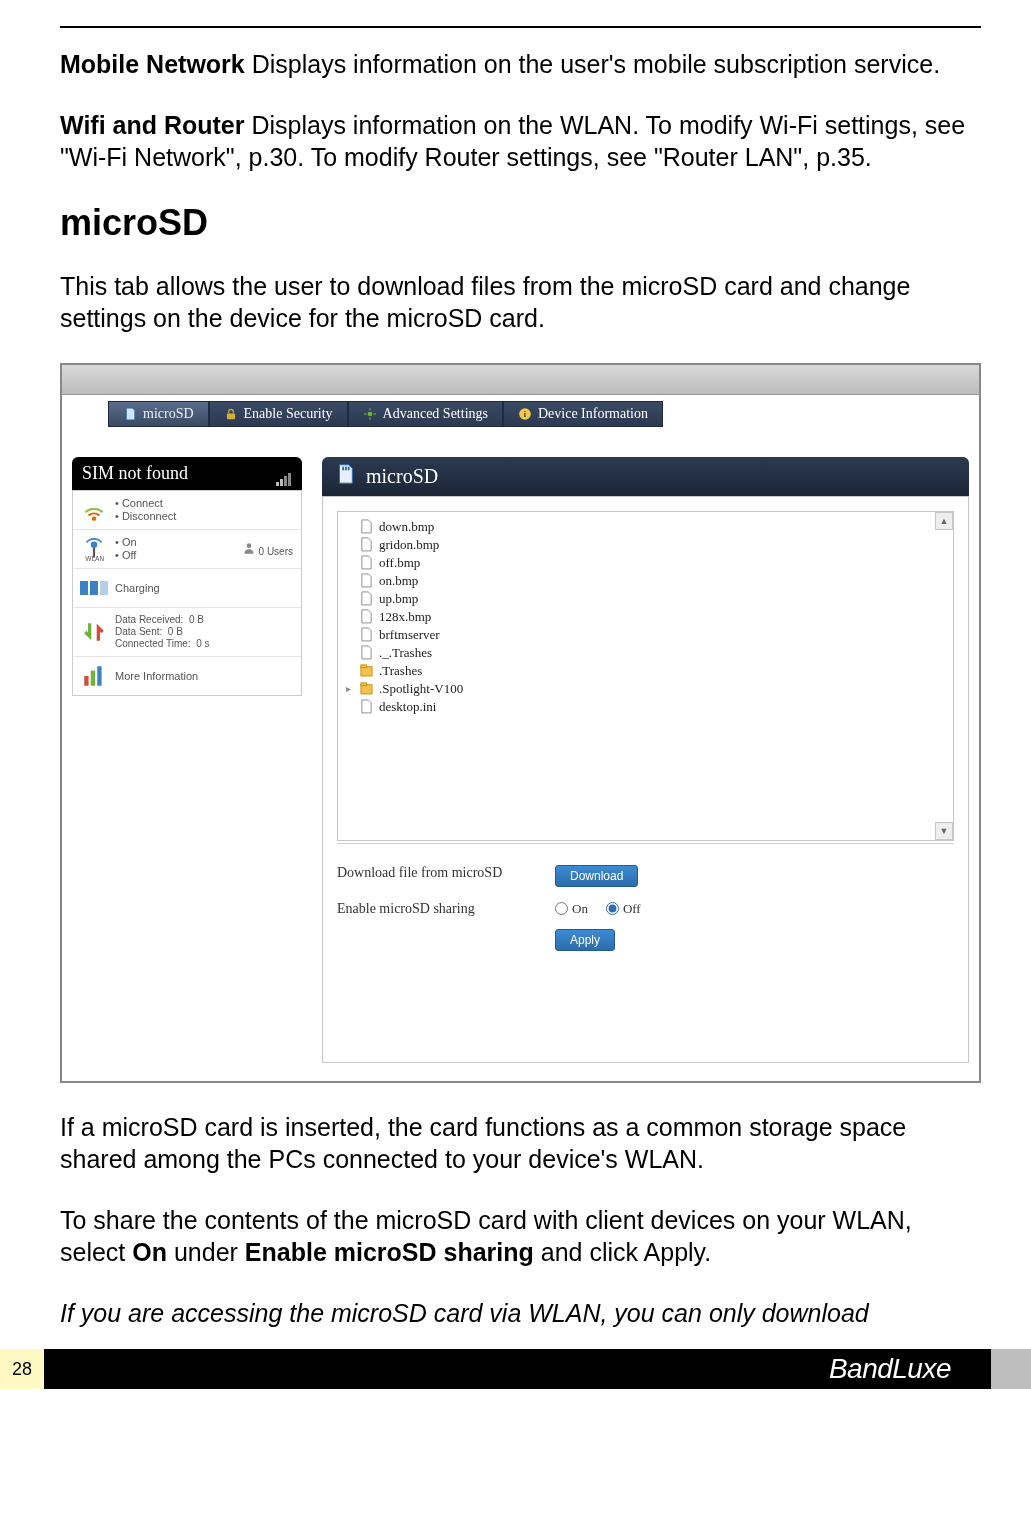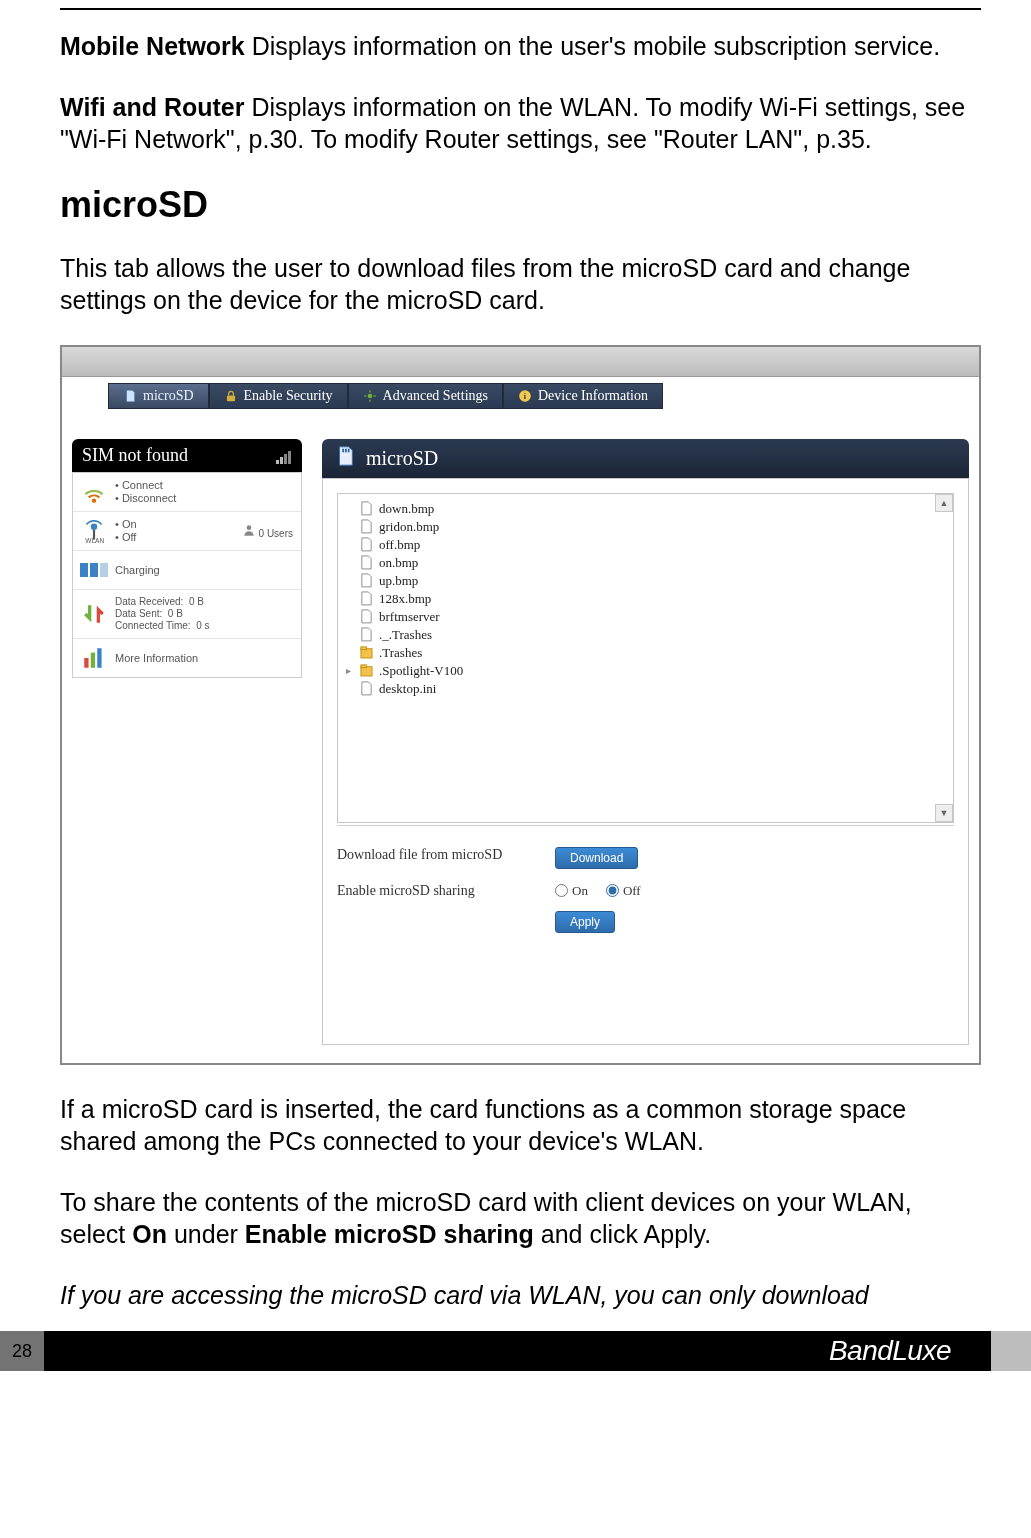--- a/index.html
+++ b/index.html
@@ -4,21 +4,21 @@
 <style>
   * { box-sizing: border-box; margin: 0; padding: 0; }
   body {
     font-family: Arial, Helvetica, sans-serif;
     background: #fff;
     width: 1031px;
     margin: 0 auto;
     padding: 0;
   }
   .page {
-    padding: 8px 50px 0 60px;
+    padding: 26px 50px 0 60px;
   }
   .top-rule {
     border-top: 2px solid #000;
     margin-bottom: 20px;
   }
   .para {
     font-size: 25px;
     line-height: 1.3;
     margin-bottom: 28px;
     color: #000;
@@ -77,21 +77,21 @@
   }
   
   .sb-col { width: 230px; flex: none; }
   .sb-header {
     background: #000;
     color: #fff;
     font-family: "Times New Roman", serif;
     font-size: 18px;
     padding: 6px 10px;
     display: flex;
-    align-items: center;
+    align-items: flex-end;
     justify-content: space-between;
     border-radius: 6px 6px 0 0;
   }
   .sig-ico { width: 16px; height: 14px; display:inline-block; }
   .sb-panel {
     border: 1px solid #ccc;
     background: #fff;
     font-family: Arial, sans-serif;
     font-size: 11px;
     color: #555;
@@ -198,21 +198,21 @@
   .footer-bar {
     margin-top: 20px;
     background: #000;
     color: #fff;
     display:flex;
     align-items:center;
     height: 40px;
     position: relative;
   }
   .footer-bar .pgnum {
-    background:#737373;
+    background:#fef9c3;
     color:#000;
     height:100%;
     min-width: 44px;
     display:flex; align-items:center; justify-content:center;
     font-size: 18px;
   }
   .footer-bar .spacer { flex:1; }
   .footer-bar .logo {
     padding-right: 40px;
     font-family: Arial, sans-serif;

